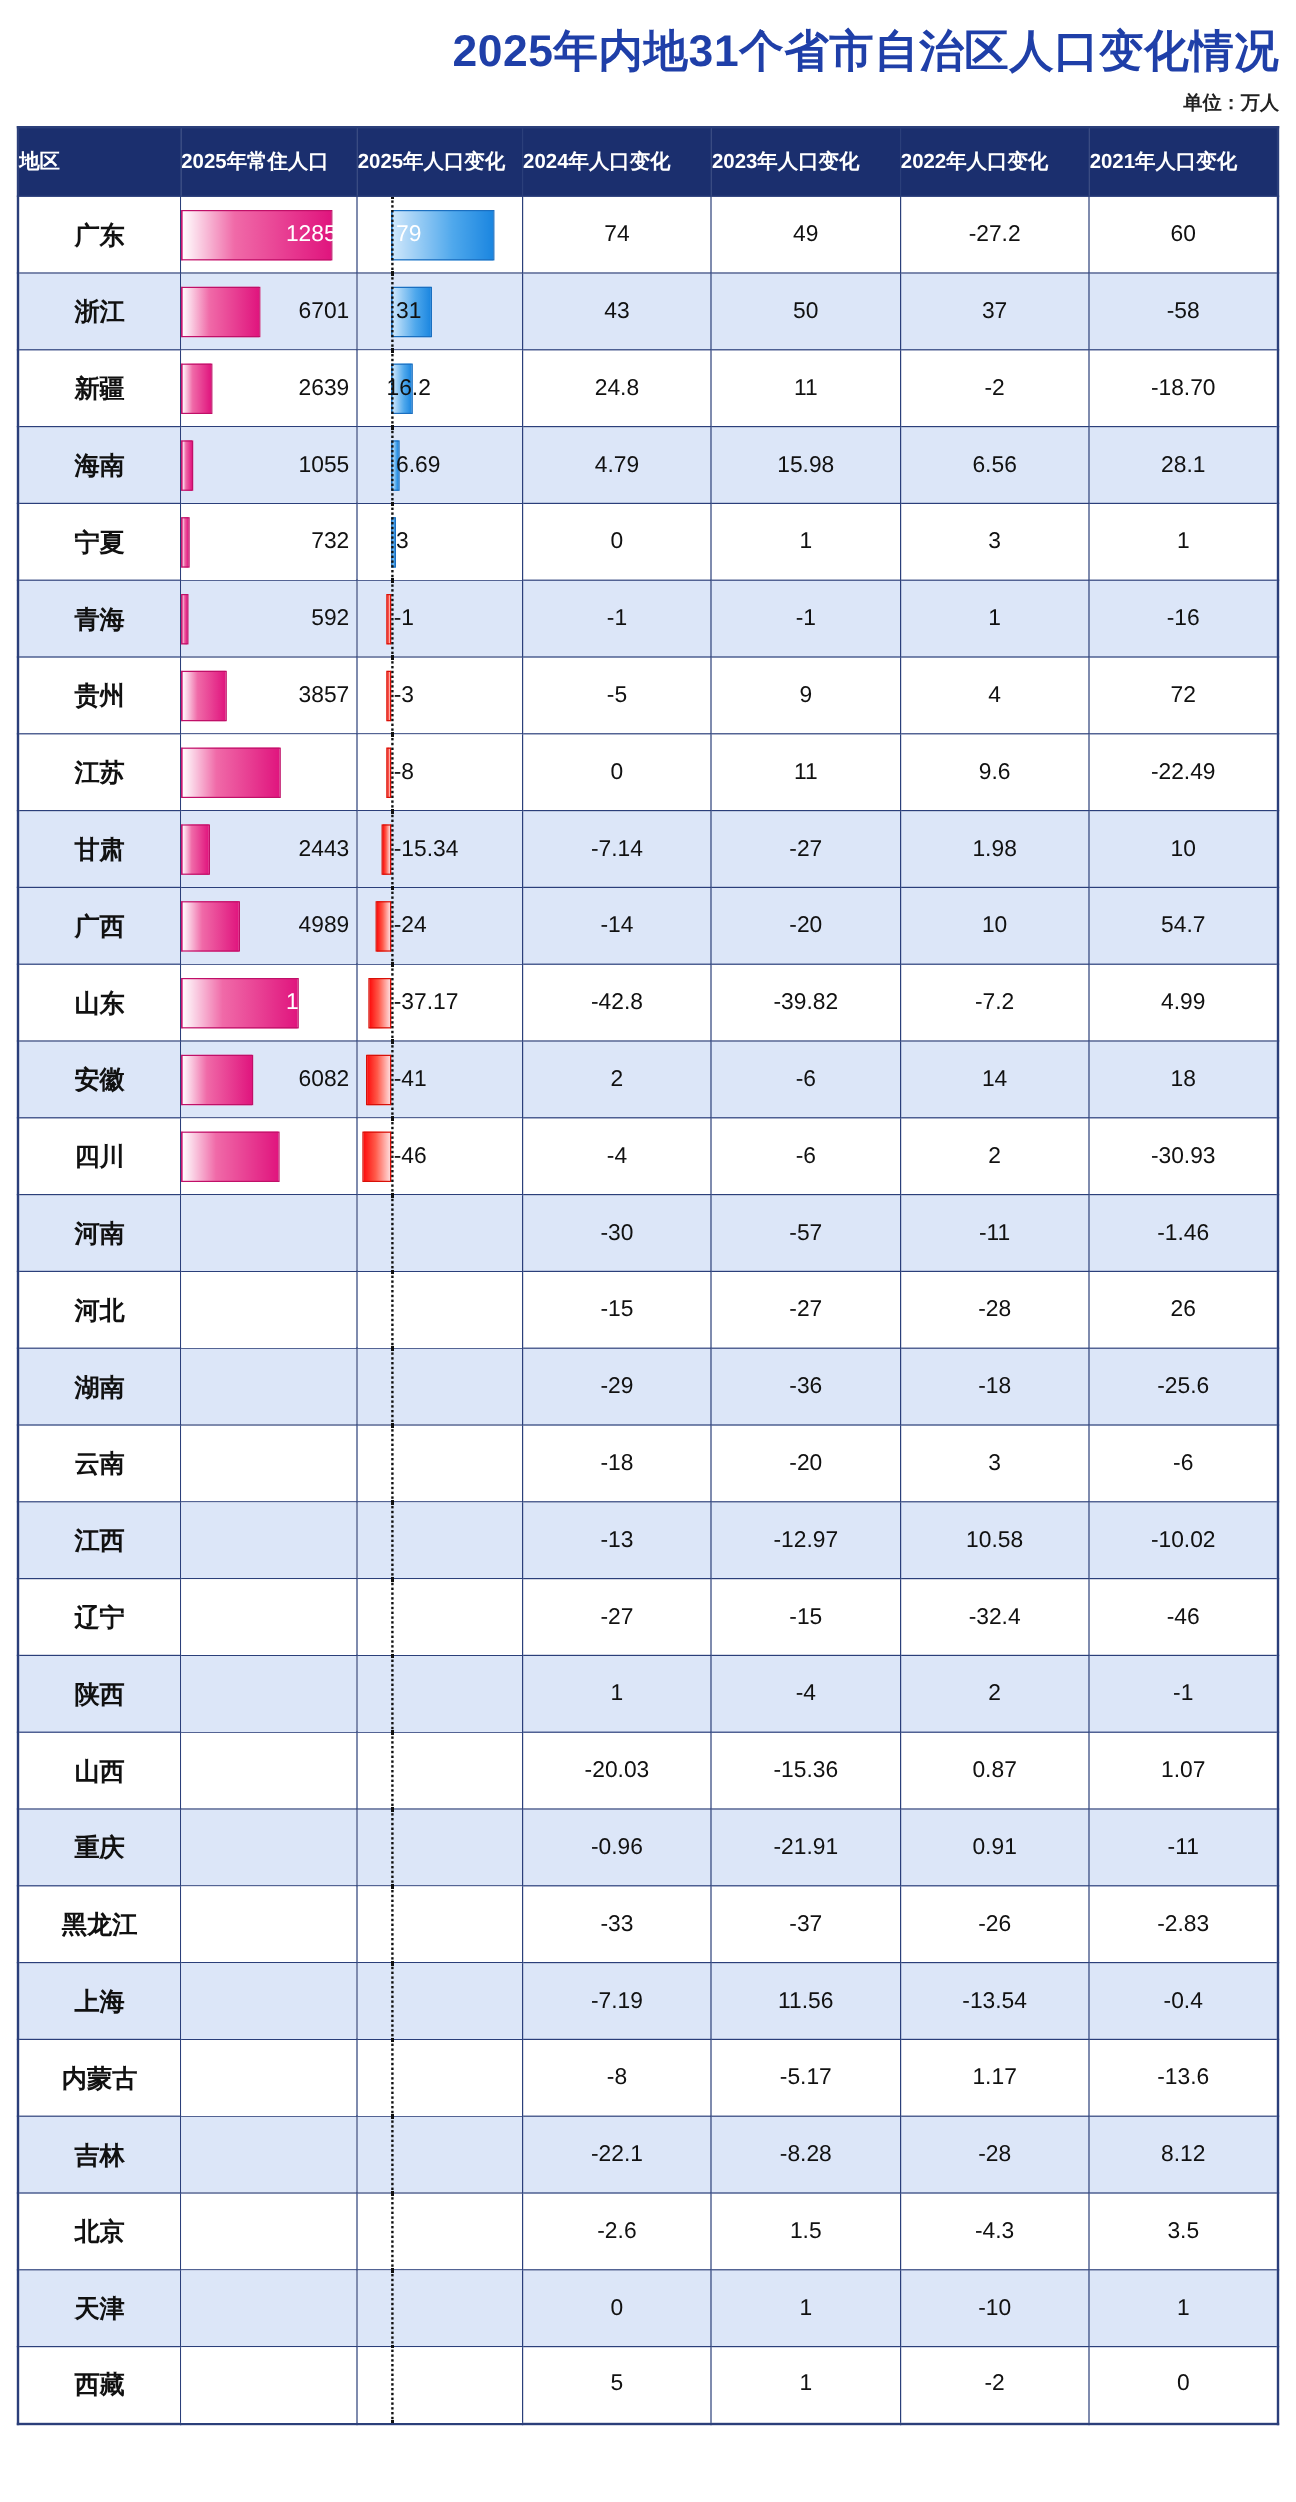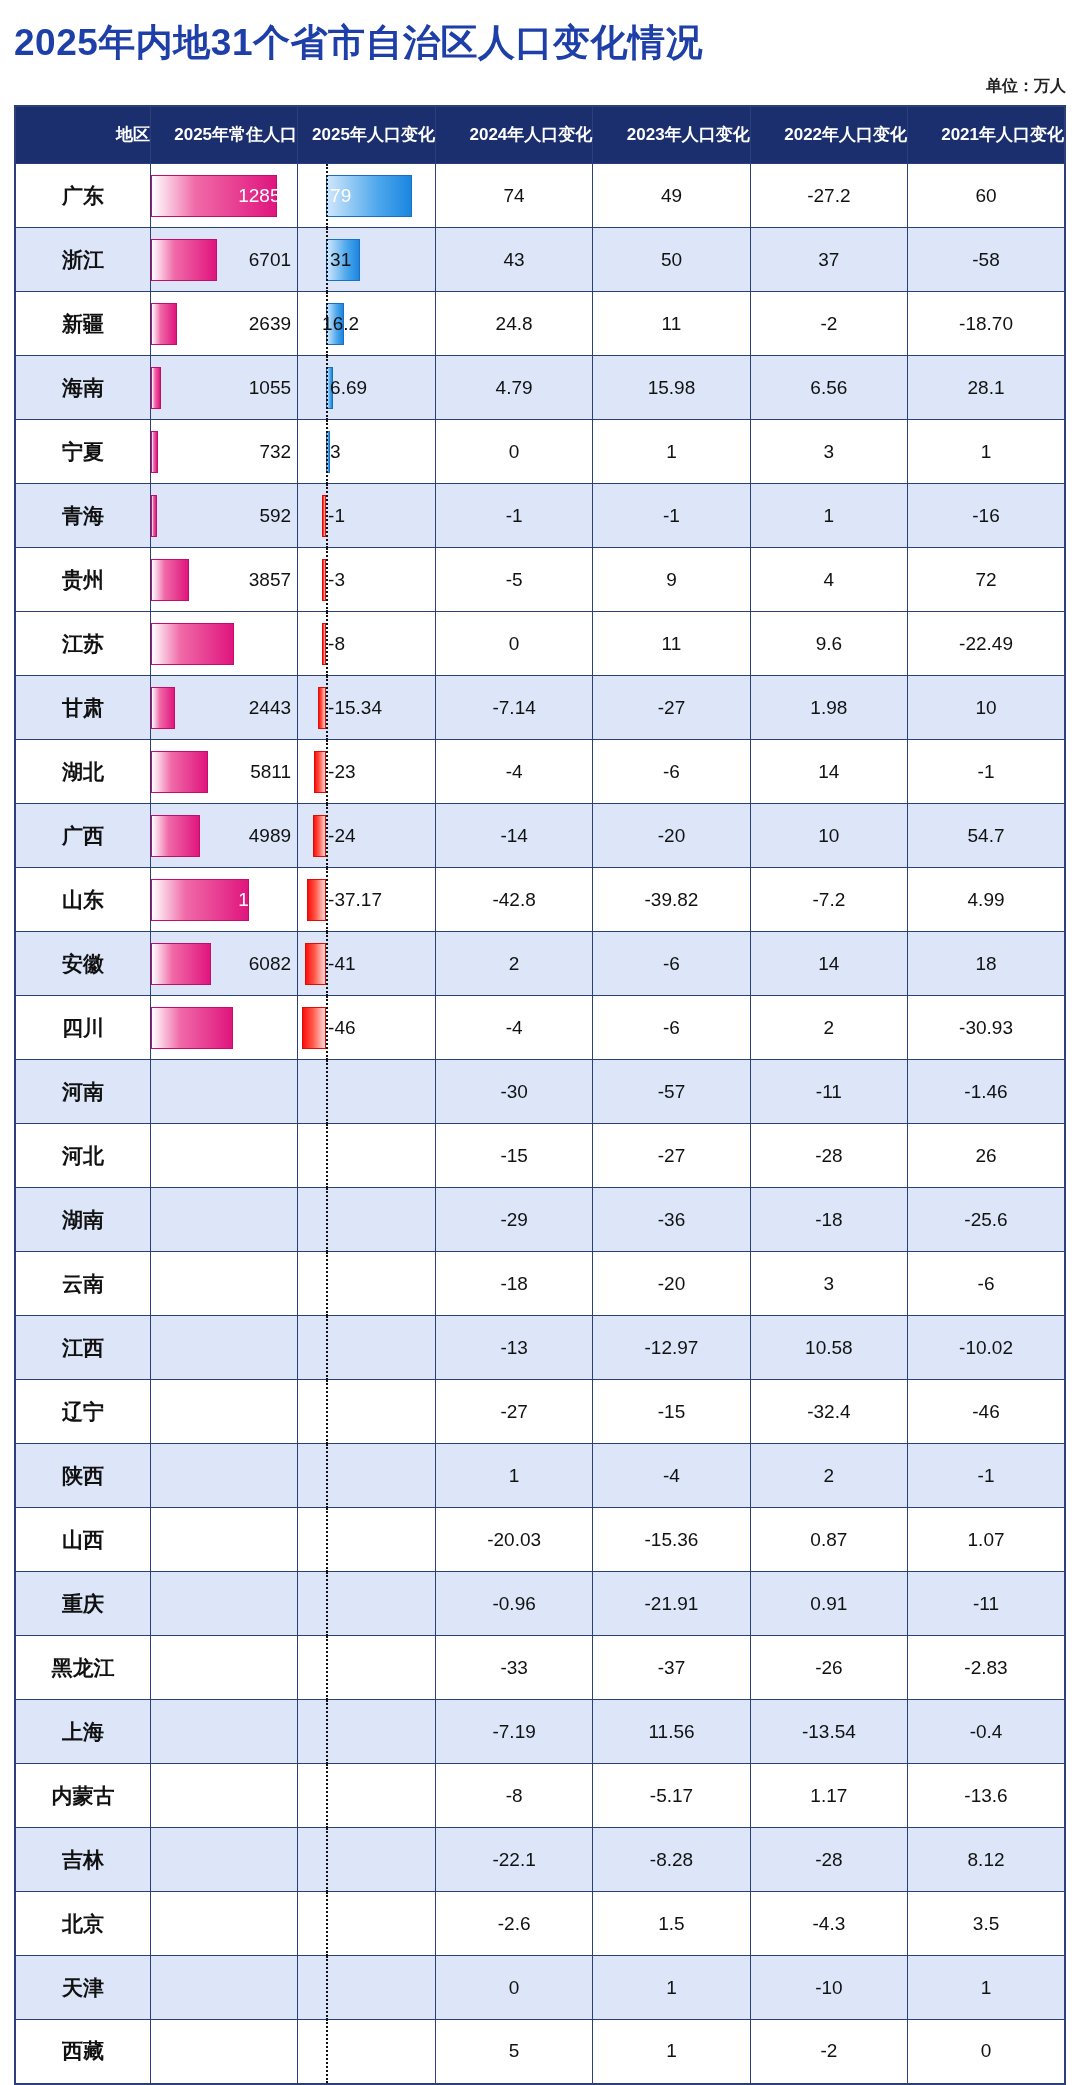--- a/index.html
+++ b/index.html
@@ -11,21 +11,21 @@
     width: 1080px;
     font-family: "Liberation Sans", "DejaVu Sans", sans-serif;
     color: #111;
   }
   .page {
     width: 1080px;
     box-sizing: border-box;
     padding: 12px 14px 18px 14px;
   }
   .title {
-    text-align: left;
+    text-align: right;
     font-size: 37px;
     font-weight: bold;
     color: #1f3fa8;
     letter-spacing: 0.5px;
     margin: 6px 0 8px 0;
     font-family: "Liberation Sans", "DejaVu Sans", sans-serif;
   }
   .unit {
     text-align: right;
     font-size: 16px;
@@ -42,21 +42,21 @@
   table.datatable th,
   table.datatable td {
     border: 1px solid #2b3f7a;
     padding: 0;
   }
   thead th {
     background: #1b2f6e;
     color: #ffffff;
     font-size: 17px;
     font-weight: bold;
-    text-align: right;
+    text-align: left;
     height: 56px;
     vertical-align: middle;
     line-height: 1.15;
     padding: 2px 4px;
   }
   col.c-region { width: 118px; }
   col.c-pop    { width: 128px; }
   col.c-2025   { width: 120px; }
   col.c-year   { width: 137px; }
 
@@ -353,40 +353,20 @@
               <div class="zeroline" style="left: 28px;"></div>
               <div class="chbar neg" style="left: 20px; width: 8px;"></div>
               <div class="chlabel" style="left: 30px;">-15.34</div>
             </div>
           </td>
           <td class="num">-7.14</td>
           <td class="num">-27</td>
           <td class="num">1.98</td>
           <td class="num">10</td>
         </tr>
-        <tr>
-          <td class="region">湖北</td>
-          <td class="popcell">
-            <div class="popwrap">
-              <div class="popbar" style="width: 57px;"></div>
-              <span class="poplabel">5811</span>
-            </div>
-          </td>
-          <td class="changecell">
-            <div class="chwrap">
-              <div class="zeroline" style="left: 28px;"></div>
-              <div class="chbar neg" style="left: 16px; width: 12px;"></div>
-              <div class="chlabel" style="left: 30px;">-23</div>
-            </div>
-          </td>
-          <td class="num">-4</td>
-          <td class="num">-6</td>
-          <td class="num">14</td>
-          <td class="num">-1</td>
-        </tr>
         <tr class="alt">
           <td class="region">广西</td>
           <td class="popcell">
             <div class="popwrap">
               <div class="popbar" style="width: 49px;"></div>
               <span class="poplabel">4989</span>
             </div>
           </td>
           <td class="changecell">
             <div class="chwrap">

